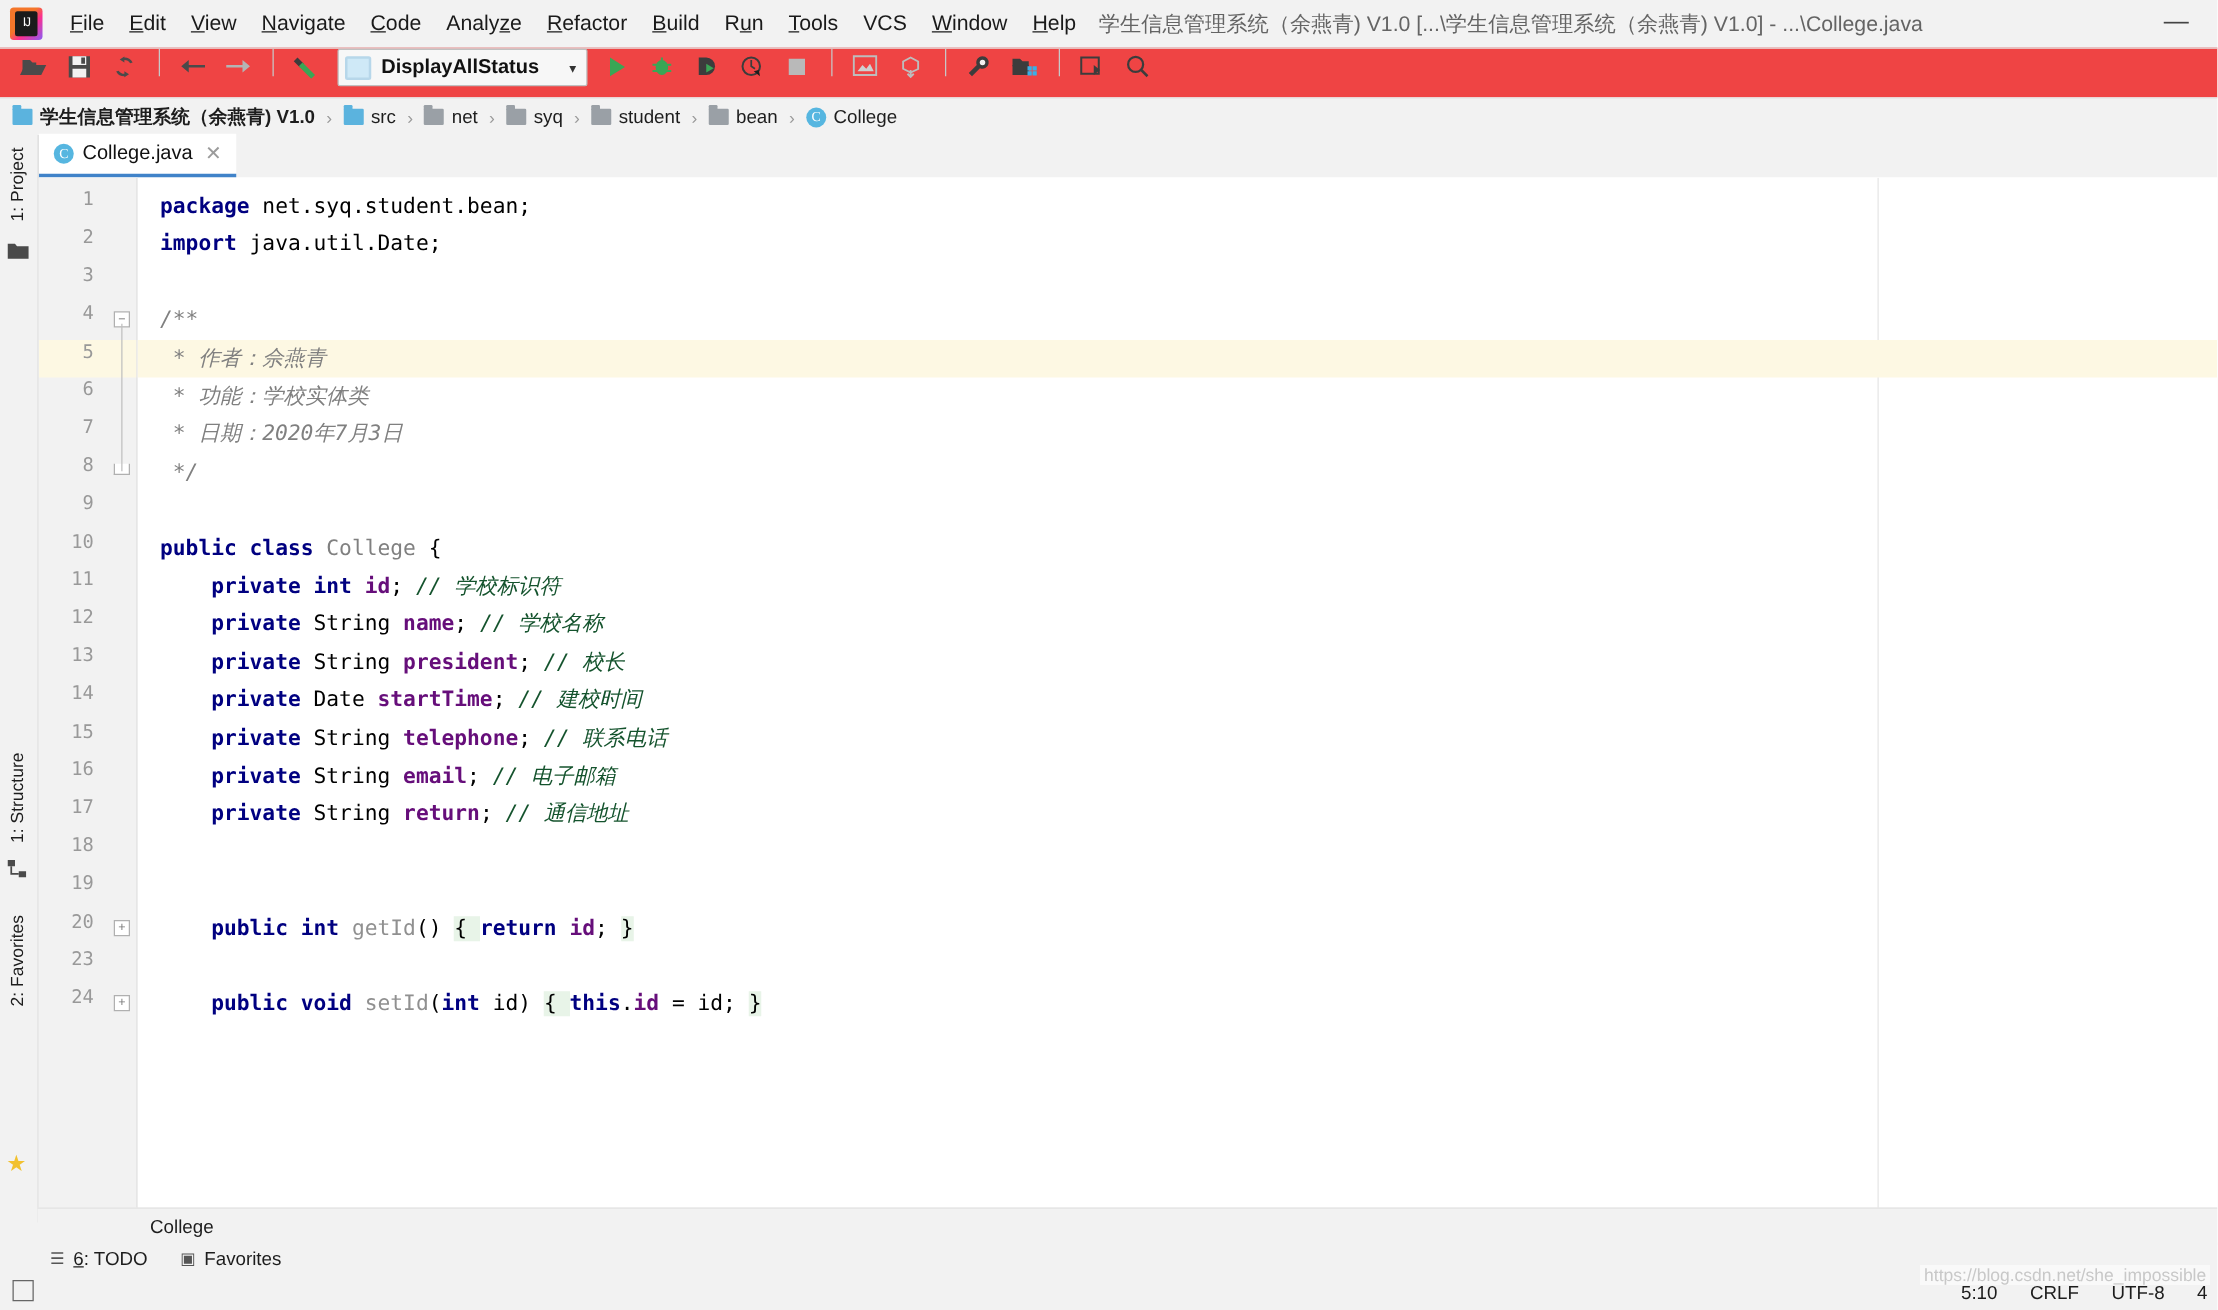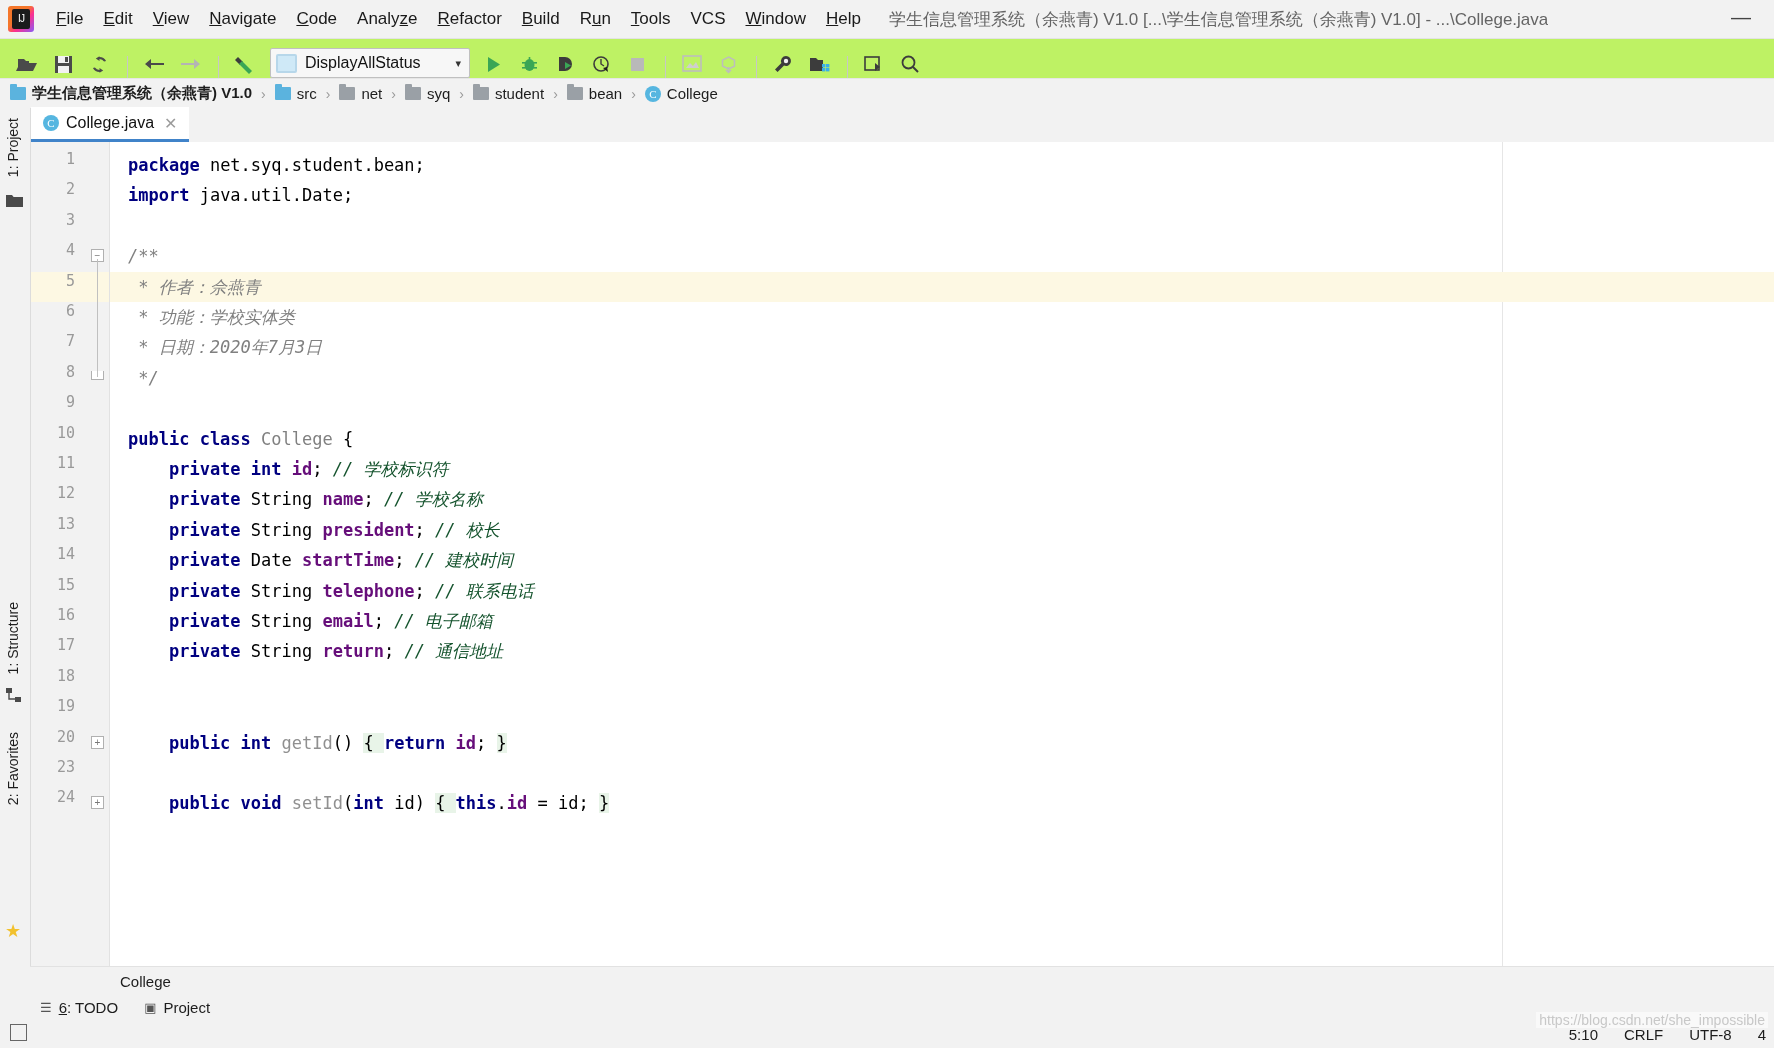--- a/index.html
+++ b/index.html
@@ -25,31 +25,31 @@
   .logo:after{
     content:"IJ";position:absolute;left:4px;top:3px;width:18px;height:20px;
     background:#1b1b1b;border-radius:2px;color:#fff;font-size:10px;
     font-family:"Liberation Sans",sans-serif;text-align:center;line-height:20px;letter-spacing:-1px;
   }
   .menu-item{
     padding:4px 10px;font-size:17px;color:#1a1a1a;white-space:nowrap;cursor:default;
   }
   .menu-item .mn{text-decoration:underline;}
   .win-title{
-    margin-left:18px;font-size:17px;color:#646464;white-space:nowrap;overflow:hidden;
+    margin-left:8px;font-size:17px;color:#646464;white-space:nowrap;overflow:hidden;
   }
   .win-min{
     position:absolute;right:22px;top:10px;width:22px;height:18px;color:#444;
     font-size:20px;line-height:14px;text-align:center;
   }
 
   
   .toolbar{
-    height:40px;background:#bef264;display:flex;align-items:flex-end;
-    padding-left:10px;box-sizing:border-box;border-top:1px solid #e3e3e3;
+    height:40px;background:#ef4444;display:flex;align-items:flex-start;
+    padding-left:10px;box-sizing:border-box;border-top:1px solid #e3e3e3;font-weight:bold;
   }
   .tb-ico{width:34px;height:28px;display:flex;align-items:center;justify-content:center;margin-right:2px;}
   .tb-sep{width:1px;height:22px;background:#c7c7c7;margin:0 9px;}
   .runcfg{
     display:flex;align-items:center;height:28px;border:1px solid #c0c0c0;background:#f7f7f7;
     border-radius:2px;padding:0 8px 0 5px;margin:0 6px 0 6px;min-width:185px;
   }
   .runcfg .rc-ico{
     width:17px;height:15px;border:2px solid #b7d7ea;background:#cfe9f7;border-radius:2px;margin-right:8px;
   }
@@ -446,21 +446,21 @@
     <span>College</span>
   </div>
 
   <div class="toolwin-bar">
     <div class="tw-item">
       <span class="g">☰</span>
       <span><span class="u">6</span>: TODO</span>
     </div>
     <div class="tw-item">
       <span class="g">▣</span>
-      <span>Project</span>
+      <span>Favorites</span>
     </div>
   </div>
 
   <div class="bottom-bar">
     <div class="bb-left">
       <span style="display:inline-block;width:15px;height:15px;border:1.5px solid #666;"></span>
     </div>
     <div class="bb-right">
       <span>5:10</span>
       <span>CRLF</span>

